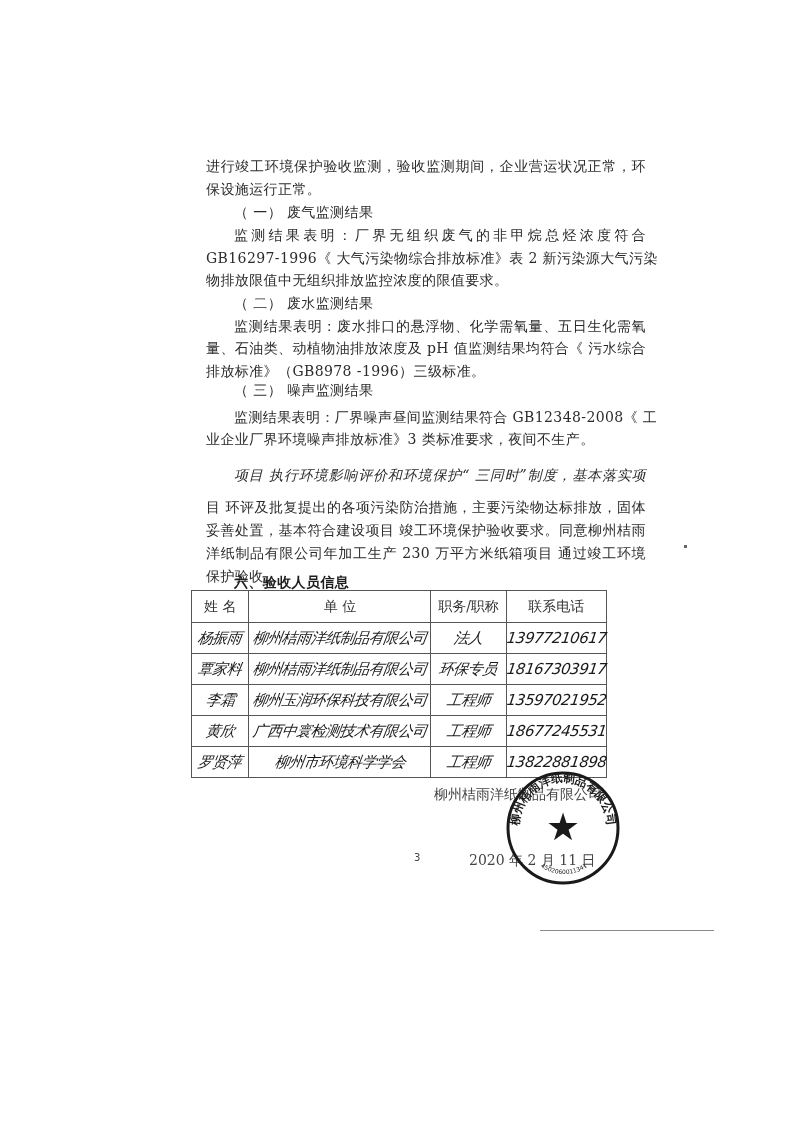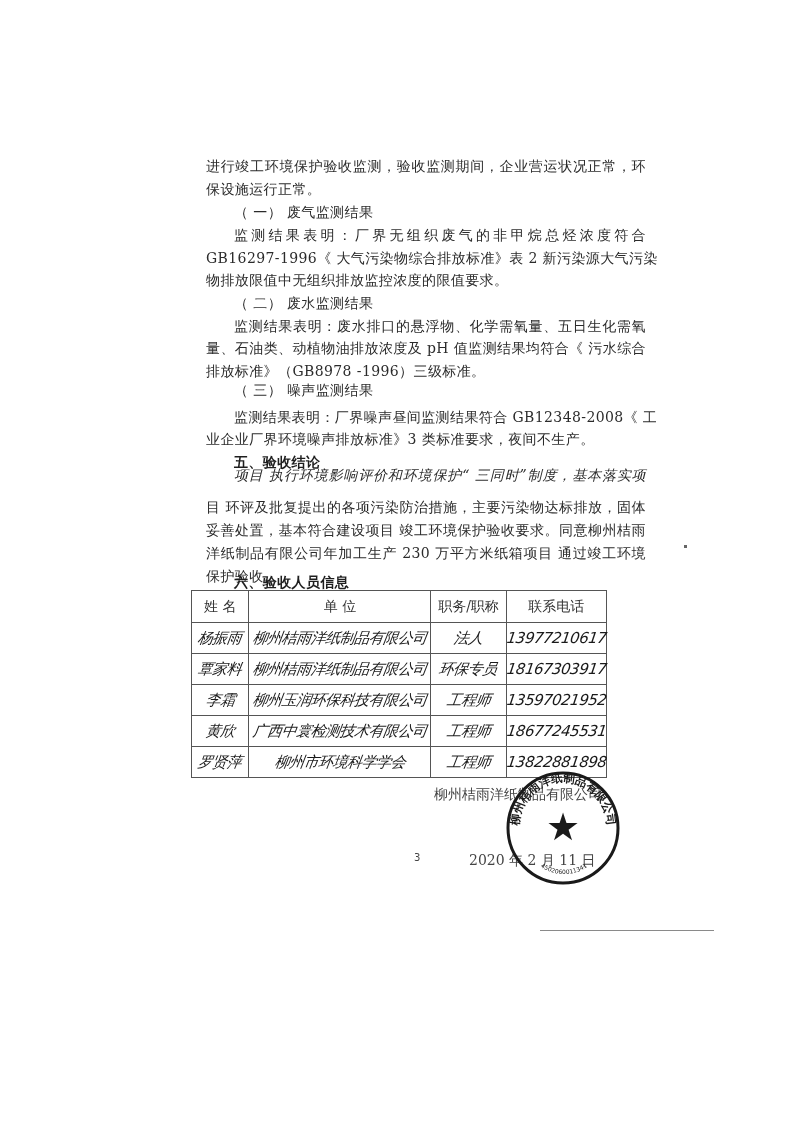--- a/index.html
+++ b/index.html
@@ -49,21 +49,20 @@
       <div class="line" style="top: 270px;">物排放限值中无组织排放监控浓度的限值要求。</div>
       <div class="line indent" style="top: 293px;">（ 二） 废水监测结果</div>
       <div class="line indent justify" style="top: 316px;">监测结果表明：废水排口的悬浮物、化学需氧量、五日生化需氧</div>
       <div class="line justify" style="top: 338px;">量、石油类、动植物油排放浓度及 pH 值监测结果均符合《 污水综合</div>
       <div class="line" style="top: 361px;">排放标准》（GB8978 -1996）三级标准。</div>
       <div class="line indent" style="top: 380px;">（ 三） 噪声监测结果</div>
       <div class="line indent justify" style="top: 407px;">监测结果表明：厂界噪声昼间监测结果符合 GB12348-2008《 工</div>
       <div class="line" style="top: 429px;">业企业厂界环境噪声排放标准》3 类标准要求，夜间不生产。</div>
     </div>
 
-  <div id="s5-heading" class="line indent heading" style="top: 452px;">五、验收结论</div>
   <div id="s5-lines">
       <div class="line indent justify" style="top: 465px; font-style: italic;">项目 执行环境影响评价和环境保护“ 三同时”制度，基本落实项</div>
       <div class="line justify" style="top: 497px;">目 环评及批复提出的各项污染防治措施，主要污染物达标排放，固体</div>
       <div class="line justify" style="top: 520px;">妥善处置，基本符合建设项目 竣工环境保护验收要求。同意柳州桔雨</div>
       <div class="line justify" style="top: 543px;">洋纸制品有限公司年加工生产 230 万平方米纸箱项目 通过竣工环境</div>
       <div class="line" style="top: 566px;">保护验收。</div>
     </div>
 
   <div id="s6-heading" class="line indent heading" style="top: 572px;">六、验收人员信息</div>
 

